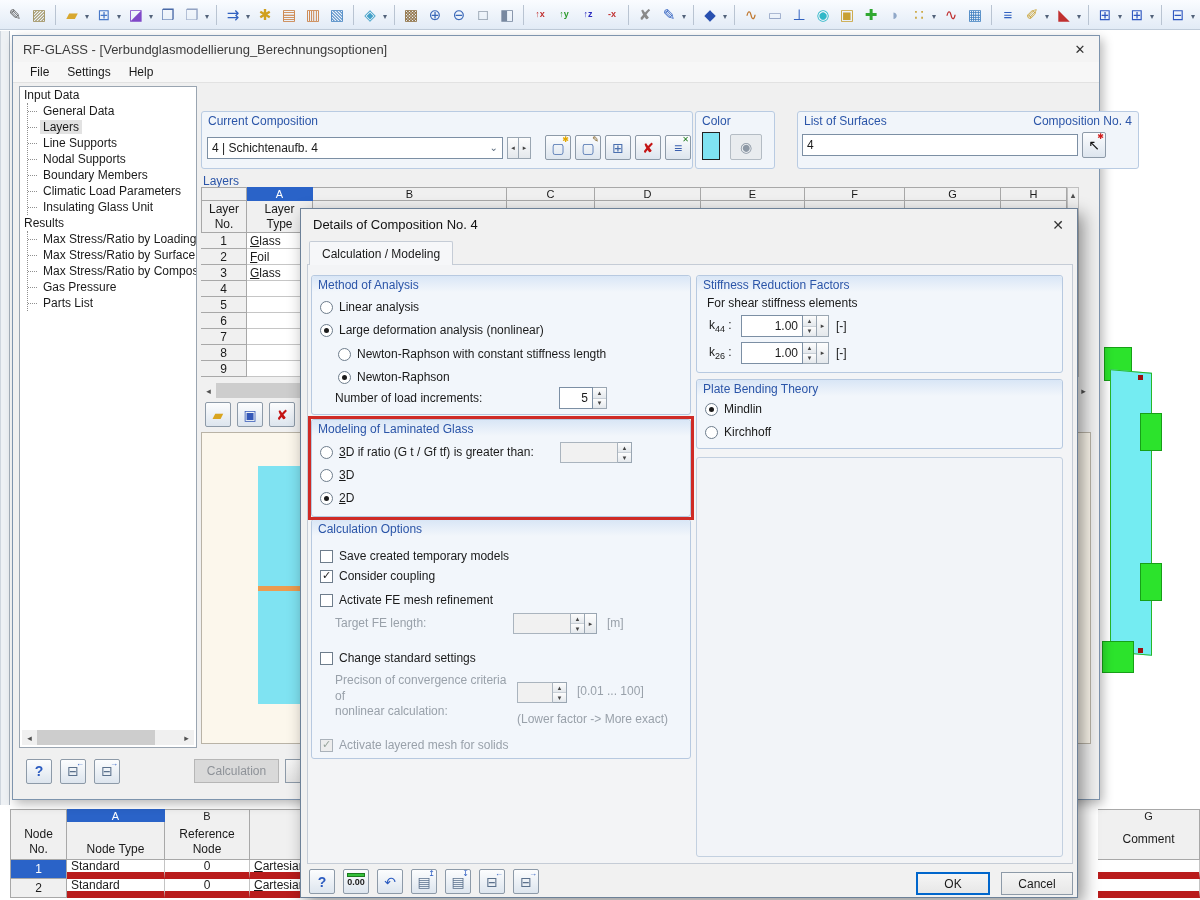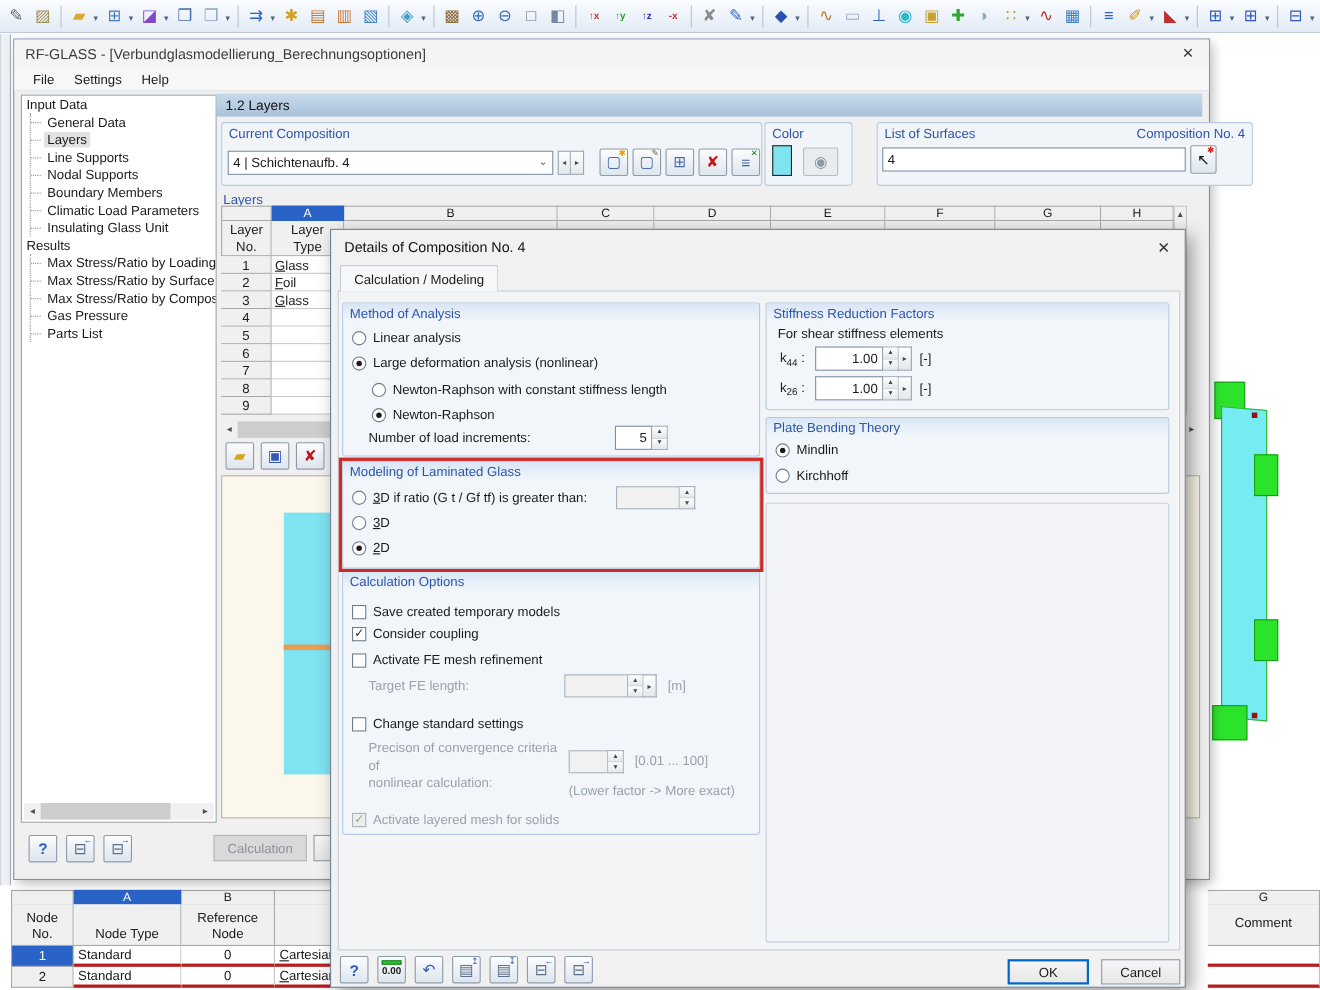--- a/index.html
+++ b/index.html
@@ -30,21 +30,21 @@
 
   
   .node-table { position:absolute; left:0; top:805px; width:1200px; height:95px; background:#ffffff; }
   .nt-row { position:absolute; display:flex; }
   .nt-letter { height:14px; background:#f0f0f0; border:1px solid #a8a8a8; border-left:none;
     font-size:11px; display:flex; align-items:center; justify-content:center; color:#222; }
   .nt-letter.sel { background:#2a63c8; color:#fff; border-color:#2a63c8; }
   .nt-head { height:38px; background:#f0f0f0; border:1px solid #a8a8a8; border-top:none; border-left:none;
     display:flex; align-items:flex-end; justify-content:center; text-align:center;
     white-space:pre-line; line-height:1.25; padding-bottom:2px; }
-  .nt-cell { height:19px; background:#fff; border-right:1px solid #c4c4c4; border-bottom:3px solid #b91c1c;
+  .nt-cell { height:19px; background:#fff; border-right:1px solid #c4c4c4; border-bottom:7px solid #b91c1c;
     display:flex; align-items:center; padding:0 4px; overflow:hidden; white-space:nowrap; }
   .nt-num { background:#f0f0f0; border-right:1px solid #a8a8a8; border-bottom:1px solid #a8a8a8; justify-content:center; }
   .nt-num.sel { background:#2a63c8; color:#fff; }
   .ukey { display:block; }
   .ukey::first-letter { text-decoration:underline; }
 
   
   .rf-window { position:absolute; left:12px; top:35px; width:1088px; height:765px;
     background:#f0f0f0; border:1px solid #7e94ad; box-shadow:3px 4px 10px rgba(0,0,0,.28); }
   .rf-title { position:absolute; left:0; top:0; right:0; height:26px; background:#f4f4f4;
@@ -453,23 +453,20 @@
       </div>
       <div class="nav-scroll">
         <div class="sc-btn">◂</div>
         <div class="sc-thumb" style="width:118px;"></div>
         <div style="flex:1"></div>
         <div class="sc-btn">▸</div>
       </div>
     </div>
 
   <div class="main-panel">
-    <div class="panel-head">
-      <span>1.2 Layers</span>
-    </div>
 
     <div class="grp" style="left:4px;top:27px;width:492px;height:58px;">
       <div class="grp-title">Current Composition</div>
       <div style="position:absolute;left:5px;top:23px;display:flex;align-items:center;">
         <div class="input" style="width:296px;">
           <span>4 | Schichtenaufb. 4</span>
           <span class="combo-chev">⌄</span>
         </div>
         <div style="display:flex;margin-left:4px;">
           <div class="abtn" style="border-left:1px solid #9aa6b2;">◂</div>

